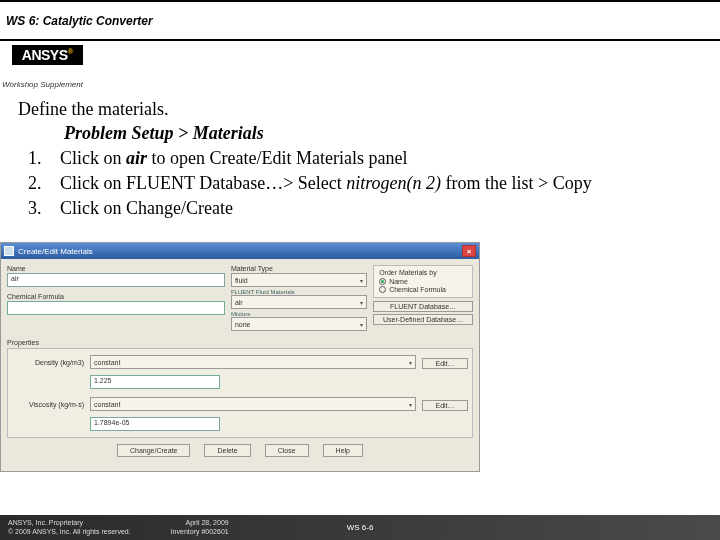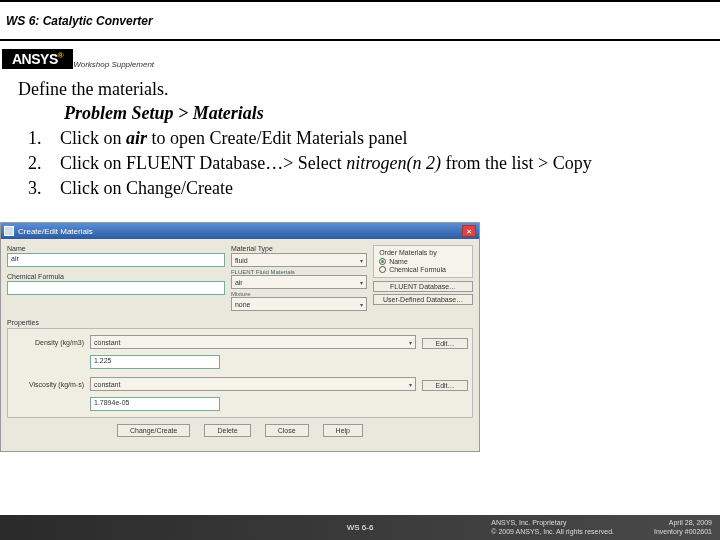--- a/index.html
+++ b/index.html
@@ -1,21 +1,21 @@
 <!DOCTYPE html>
 <html><head>
 <meta charset="utf-8">
 <style>
   * { box-sizing: border-box; margin: 0; padding: 0; }
   body { width: 720px; height: 540px; font-family: Arial, sans-serif; background: #fff; position: relative; }
   .topbar { border-top: 2px solid #000; border-bottom: 2px solid #000; height: 41px; display: flex; align-items: center; padding-left: 6px; }
   .topbar-title { font-weight: bold; font-style: italic; font-size: 12px; }
   .header-row { display: flex; justify-content: space-between; align-items: flex-end; padding: 4px 6px 0 2px; }
   .slide-title { font-weight: bold; font-size: 24px; letter-spacing: -0.5px; }
-  .logo-area { display: flex; align-items: flex-end; }
+  .logo-area { display: flex; flex-direction: column; align-items: flex-end; }
   .logo { background: #000; color: #fff; font-weight: bold; font-size: 14px; padding: 2px 10px; letter-spacing: -0.5px; position: relative; }
   .logo sup { color: #f7b500; font-size: 8px; vertical-align: top; }
   .ws { font-size: 8px; color: #333; font-style: italic; margin-top: 15px; }
   .content { padding: 8px 16px 0 18px; font-family: "Times New Roman", serif; font-size: 18px; line-height: 1.35; }
   .content .pb { font-style: italic; font-weight: bold; margin-left: 46px; }
   .content ol { margin-left: 28px; list-style-position: outside; }
   .content ol li { padding-left: 14px; margin-bottom: 1px; }
   .content em { font-style: italic; }
   .content strong { font-weight: bold; }
   .dialog-wrap { display: flex; justify-content: flex-start; margin-top: 22px; }
@@ -40,21 +40,21 @@
   .sub-label { font-size: 6px; color: #466; margin-top: 2px; }
   .props-head { font-size: 7px; margin: 8px 0 2px; }
   .props-box { border: 1px solid #bbb; background: #f0ede3; padding: 6px 4px; }
   .prop-row { display: flex; align-items: center; gap: 6px; margin-bottom: 6px; }
   .prop-lbl { width: 72px; text-align: right; font-size: 7px; color: #333; }
   .prop-dd { flex: 1; }
   .prop-edit { width: 46px; }
   .prop-val { margin-left: 78px; width: 130px; }
   .dlg-btns { display: flex; justify-content: center; gap: 14px; padding: 6px 0 8px; }
   .dlg-btns .btn { border: 1px solid #999; background: #f0ede2; font-size: 7px; padding: 2px 12px; }
-  .footer { position: absolute; bottom: 0; left: 0; right: 0; background: linear-gradient(to right,#2a2a2a,#4a4a4a); color: #ddd; font-size: 7px; display: flex; align-items: center; justify-content: flex-end; padding: 4px 8px; gap: 40px; }
+  .footer { position: absolute; bottom: 0; left: 0; right: 0; background: linear-gradient(to right,#2a2a2a,#4a4a4a); color: #ddd; font-size: 7px; display: flex; align-items: center; justify-content: flex-start; padding: 4px 8px; gap: 40px; }
   .footer .mid { position: absolute; left: 50%; transform: translateX(-50%); color: #fff; font-size: 8px; }
   .footer .left, .footer .right { line-height: 1.2; }
 </style>
 </head>
 <body>
 
 <div class="topbar">
   <span class="topbar-title">WS 6: Catalytic Converter</span>
 </div>
 

